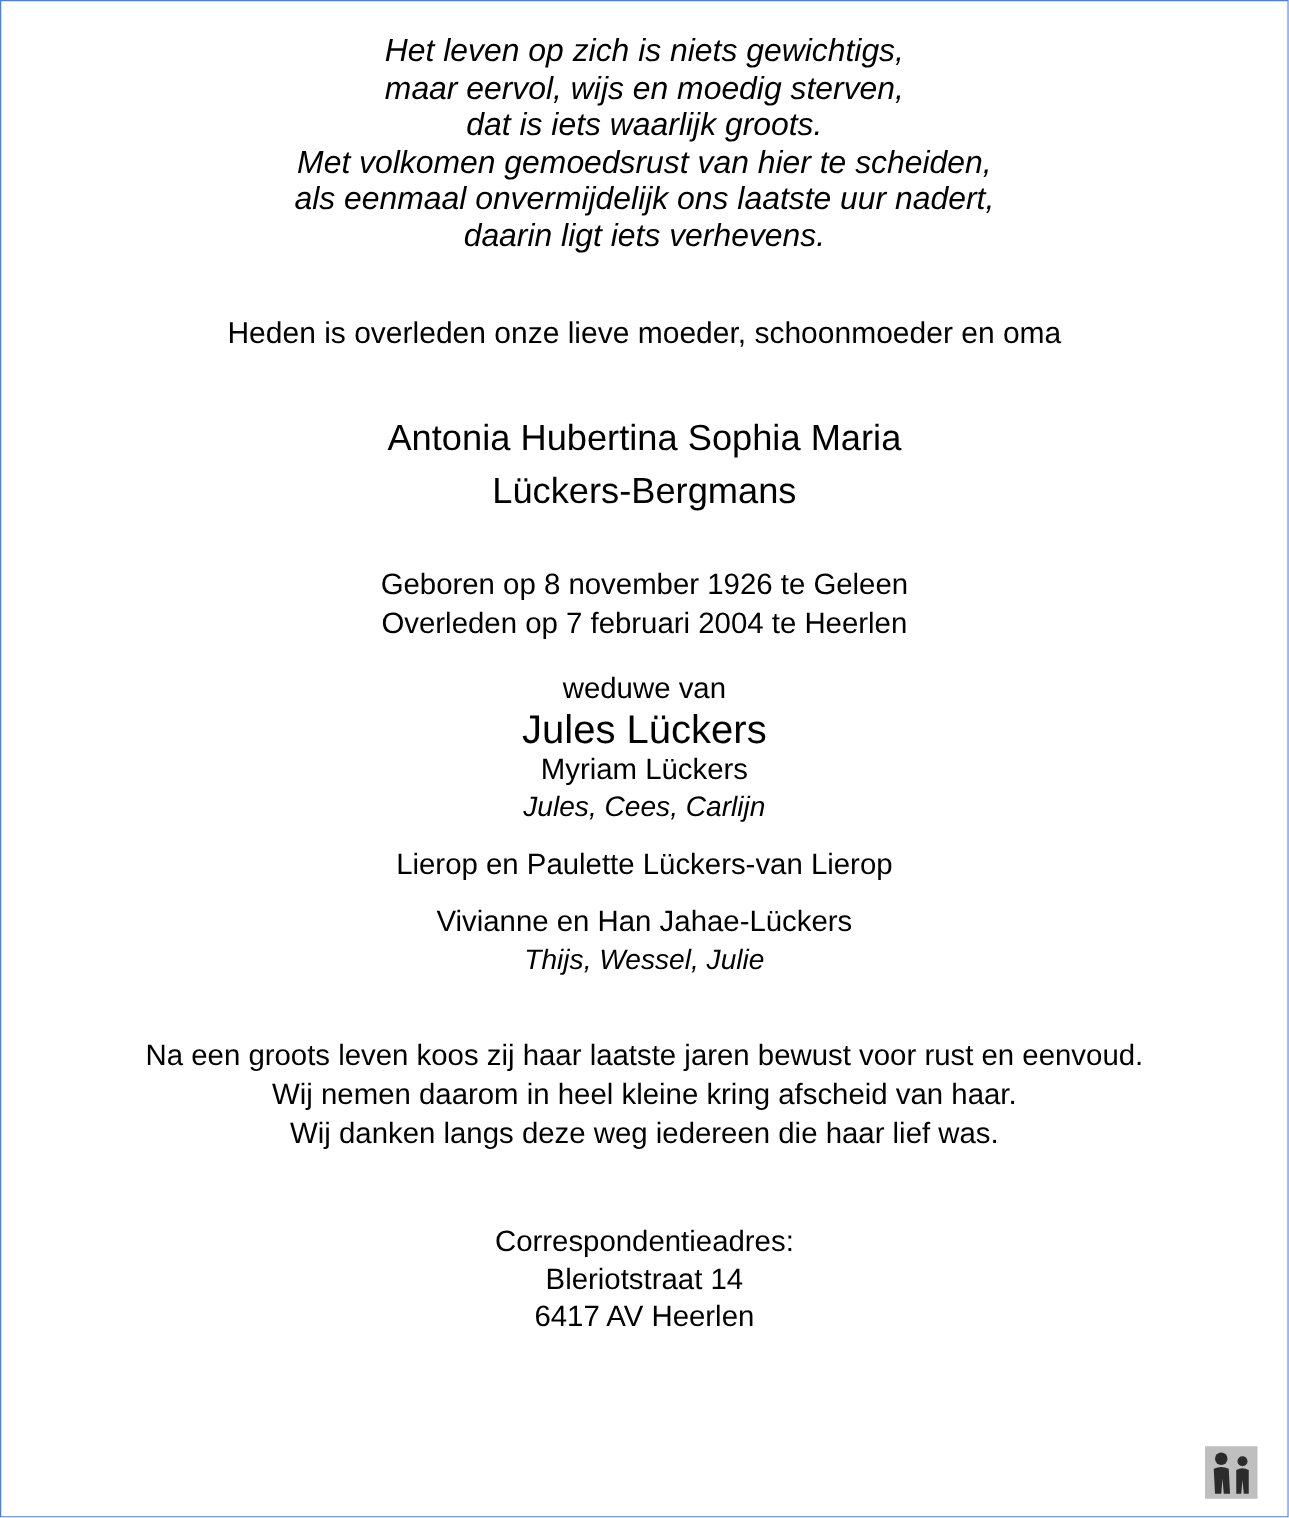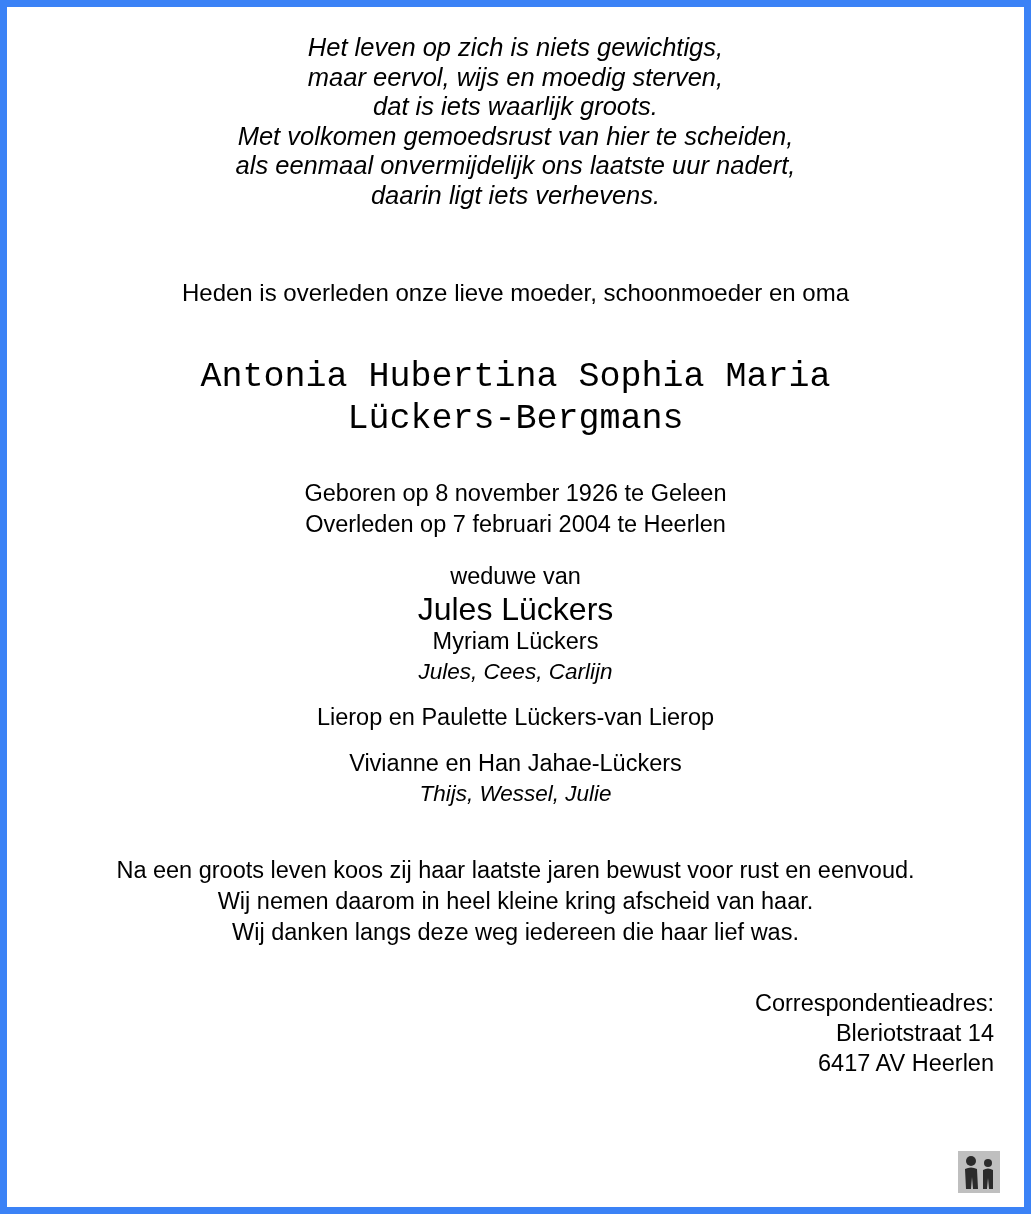--- a/index.html
+++ b/index.html
@@ -13,46 +13,45 @@
     font-family: "Liberation Sans", sans-serif;
     color: #000000;
     overflow: hidden;
   }
   .card {
     position: relative;
     box-sizing: border-box;
     width: 1031px;
     height: 1214px;
     background: #ffffff;
-    border: 7px solid #3b82f6;
+    border: 1px solid #3b82f6;
     padding: 22px 30px 10px 30px;
   }
   .poem {
     text-align: center;
     font-style: italic;
     font-size: 25.5px;
     line-height: 29.5px;
     font-weight: 400;
     margin-top: 4px;
   }
   .poem div { white-space: nowrap; }
 
   .intro {
     text-align: center;
     font-size: 24px;
     line-height: 30px;
-    margin-top: 68px;
+    margin-top: 48px;
   }
 
   .name {
     text-align: center;
-    font-size: 35px;
+    font-size: 29px;
     line-height: 42px;
     margin-top: 48px;
-    font-family: Liberation Mono, monospace;
   }
   .name div { white-space: nowrap; }
 
   .nickname {
     text-align: center;
     font-size: 33px;
     font-style: italic;
     margin-top: 31px;
   }
 
@@ -90,24 +89,24 @@
   }
 
   .closing {
     text-align: center;
     font-size: 23.5px;
     line-height: 31px;
     margin-top: 46px;
   }
 
   .address {
-    text-align: right;
+    text-align: center;
     font-size: 23.5px;
     line-height: 30px;
-    margin-top: 40px;
+    margin-top: 56px;
   }
 
   .logo {
     position: absolute;
     right: 22px;
     bottom: 12px;
     width: 46px;
     height: 46px;
   }
 </style>

